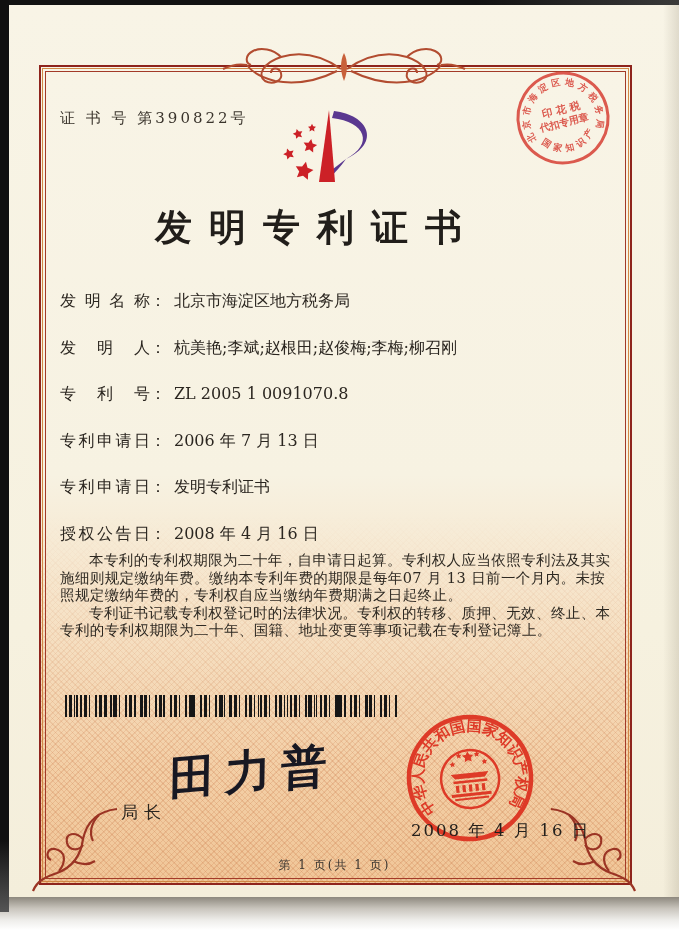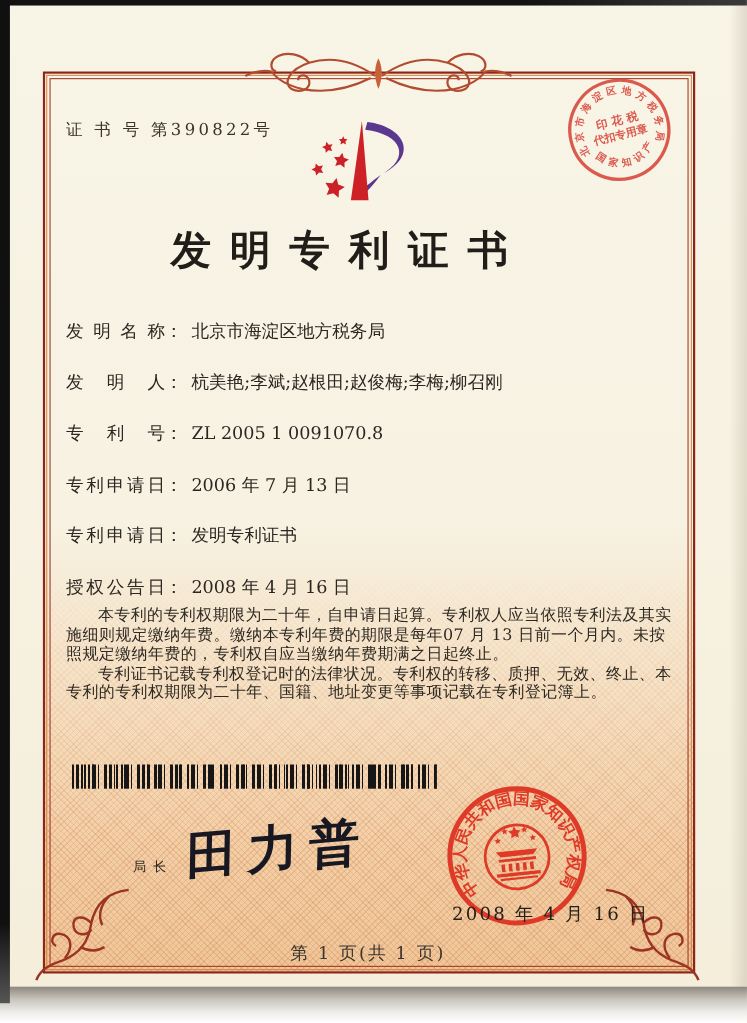--- a/index.html
+++ b/index.html
@@ -34,26 +34,26 @@
   .fields{position:absolute;left:51px;top:287px;z-index:3;color:#2b2620;}
   .field-row{margin-bottom:29.5px;font-size:16px;height:17px;line-height:17px;white-space:nowrap;}
   .flabel{display:inline-block;width:90px;text-align:justify;text-align-last:justify;vertical-align:top;}
   .fcolon{display:inline-block;margin-right:8px;}
   .body-text{position:absolute;left:51px;top:547px;width:560px;z-index:3;color:#2e2922;}
   .body-text p{margin:0;font-size:14.5px;line-height:17.6px;text-indent:2em;letter-spacing:.4px;}
   .barcode{position:absolute;left:56px;top:690px;width:332px;height:22px;z-index:3;
     background-image:
       repeating-linear-gradient(90deg,#161616 0 2px,transparent 2px 4px,#161616 4px 7px,transparent 7px 9px,#161616 9px 10px,transparent 10px 15px),
       repeating-linear-gradient(90deg,transparent 0 11px,#161616 11px 13px,transparent 13px 19px,#161616 19px 20px,transparent 20px 29px);}
-  .director{position:absolute;left:112px;top:775px;font-size:12px;letter-spacing:6px;color:#2b2620;z-index:3;}
+  .director{position:absolute;left:112px;top:796px;font-size:17px;letter-spacing:6px;color:#2b2620;z-index:3;}
   .signature{position:absolute;left:160px;top:736px;font-size:46px;font-weight:600;color:#181822;
     letter-spacing:10px;transform:rotate(-5deg) skewX(-6deg);z-index:4;}
   .seal{position:absolute;left:386px;top:698px;width:150px;height:150px;z-index:3;opacity:.92;transform:rotate(-6deg);}
   .issue-date{position:absolute;left:402px;top:815px;font-size:16.5px;letter-spacing:2px;color:#24201c;z-index:4;}
-  .footer{position:absolute;left:30px;top:852px;width:591px;text-align:center;font-size:16px;
+  .footer{position:absolute;left:30px;top:852px;width:591px;text-align:center;font-size:12px;
     letter-spacing:2px;color:#3a3530;z-index:3;}
   .tax-stamp{position:absolute;left:505px;top:64px;width:98px;height:98px;z-index:4;opacity:.88;transform:rotate(-14deg);}
 </style>
 </head>
 <body>
 
 <div class="scan">
   <div class="page">
 
     <div class="frame">

